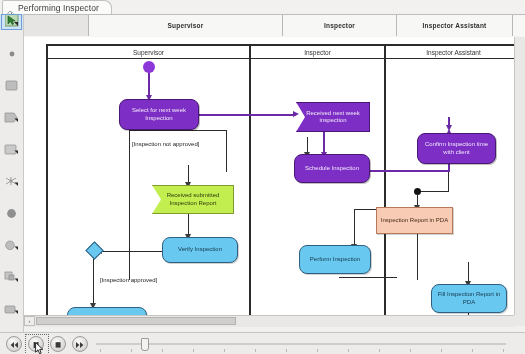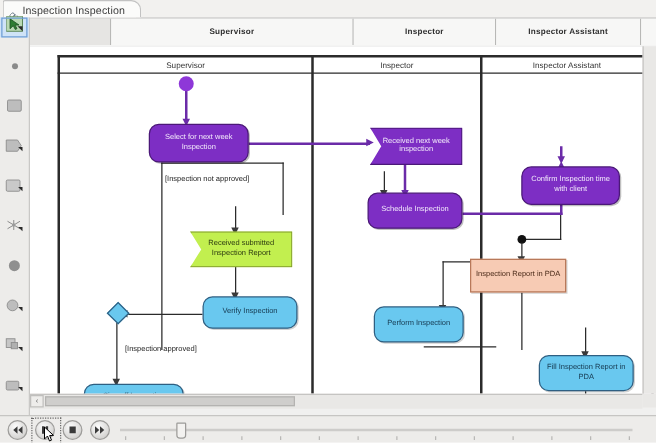--- a/index.html
+++ b/index.html
@@ -116,21 +116,21 @@
 
   <div class="tabstrip">
     <div class="tab">
       <span class="tab-ico">
         <svg width="8" height="8" viewBox="0 0 8 8">
             <path d="M2.6 5.4 L5.4 2.6" stroke="#6f7f8c" stroke-width="1" fill="none"></path>
             <path d="M1.4 4.6a1.4 1.4 0 0 1 0-2l.8-.8a1.4 1.4 0 0 1 2 2" stroke="#6f7f8c" stroke-width=".8" fill="none"></path>
             <path d="M6.6 3.4a1.4 1.4 0 0 1 0 2l-.8.8a1.4 1.4 0 0 1-2-2" stroke="#6f7f8c" stroke-width=".8" fill="none"></path>
           </svg>
       </span>
-      <span class="tab-label">Inspection Inspection</span>
+      <span class="tab-label">Performing Inspector</span>
     </div>
   </div>
 
   <div class="palette">
 
     <div class="pal-item sel" style="top:0">
       <span class="gi">
         <svg width="14" height="13" viewBox="0 0 14 13">
             <rect x="0" y="0" width="13" height="12" fill="#b9d9b3" stroke="#4e7a46" stroke-width=".7"></rect>
             <path d="M3 2 L3 10 L5.6 7.6 L7.2 10.6 L8.6 9.9 L7.1 7.1 L10.2 7Z" fill="#2e7d32" stroke="#1b4d1e" stroke-width=".6"></path>

